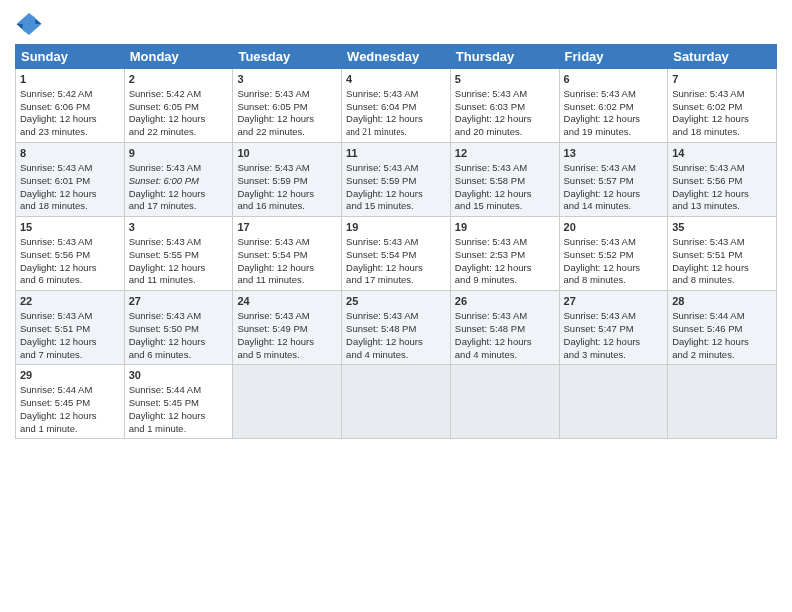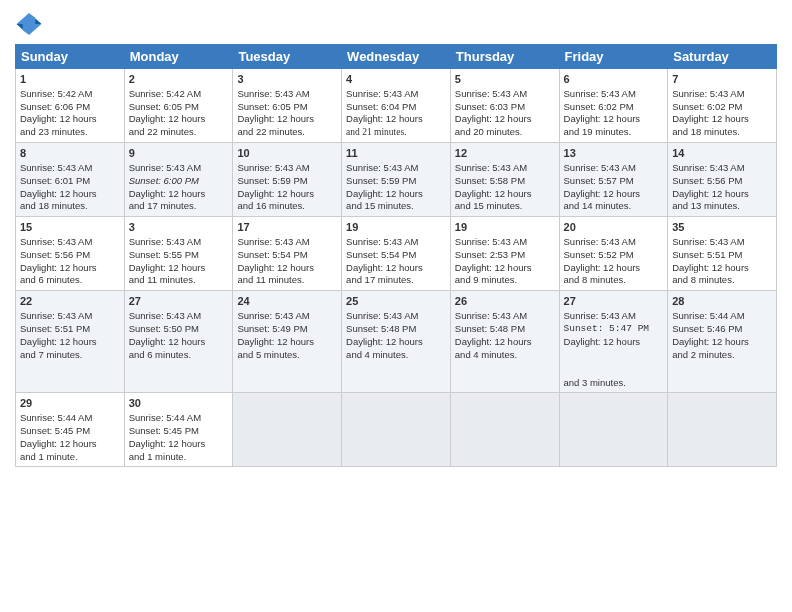--- a/index.html
+++ b/index.html
@@ -318,23 +318,23 @@
           <td>
             <span class="day-num">26</span>
             <span style="display: block;">Sunrise: 5:43 AM</span>
             <span style="display: block;">Sunset: 5:48 PM</span>
             <span style="display: block;">Daylight: 12 hours</span>
             <span style="display: block;">and 4 minutes.</span>
           </td>
           <td>
             <span class="day-num">27</span>
             <span style="display: block;">Sunrise: 5:43 AM</span>
-            <span style="display: block; font-family: Liberation Mono, monospace;">Sunset: 5:47 PM</span>
-            <span style="display: block;">Daylight: 12 hours</span>
-            <span style="display: block; margin-top: 28px;">and 3 minutes.</span>
+            <span style="display: block;">Sunset: 5:47 PM</span>
+            <span style="display: block;">Daylight: 12 hours</span>
+            <span style="display: block;">and 3 minutes.</span>
           </td>
           <td>
             <span class="day-num">28</span>
             <span style="display: block;">Sunrise: 5:44 AM</span>
             <span style="display: block;">Sunset: 5:46 PM</span>
             <span style="display: block;">Daylight: 12 hours</span>
             <span style="display: block;">and 2 minutes.</span>
           </td>
         </tr>
         <tr>

